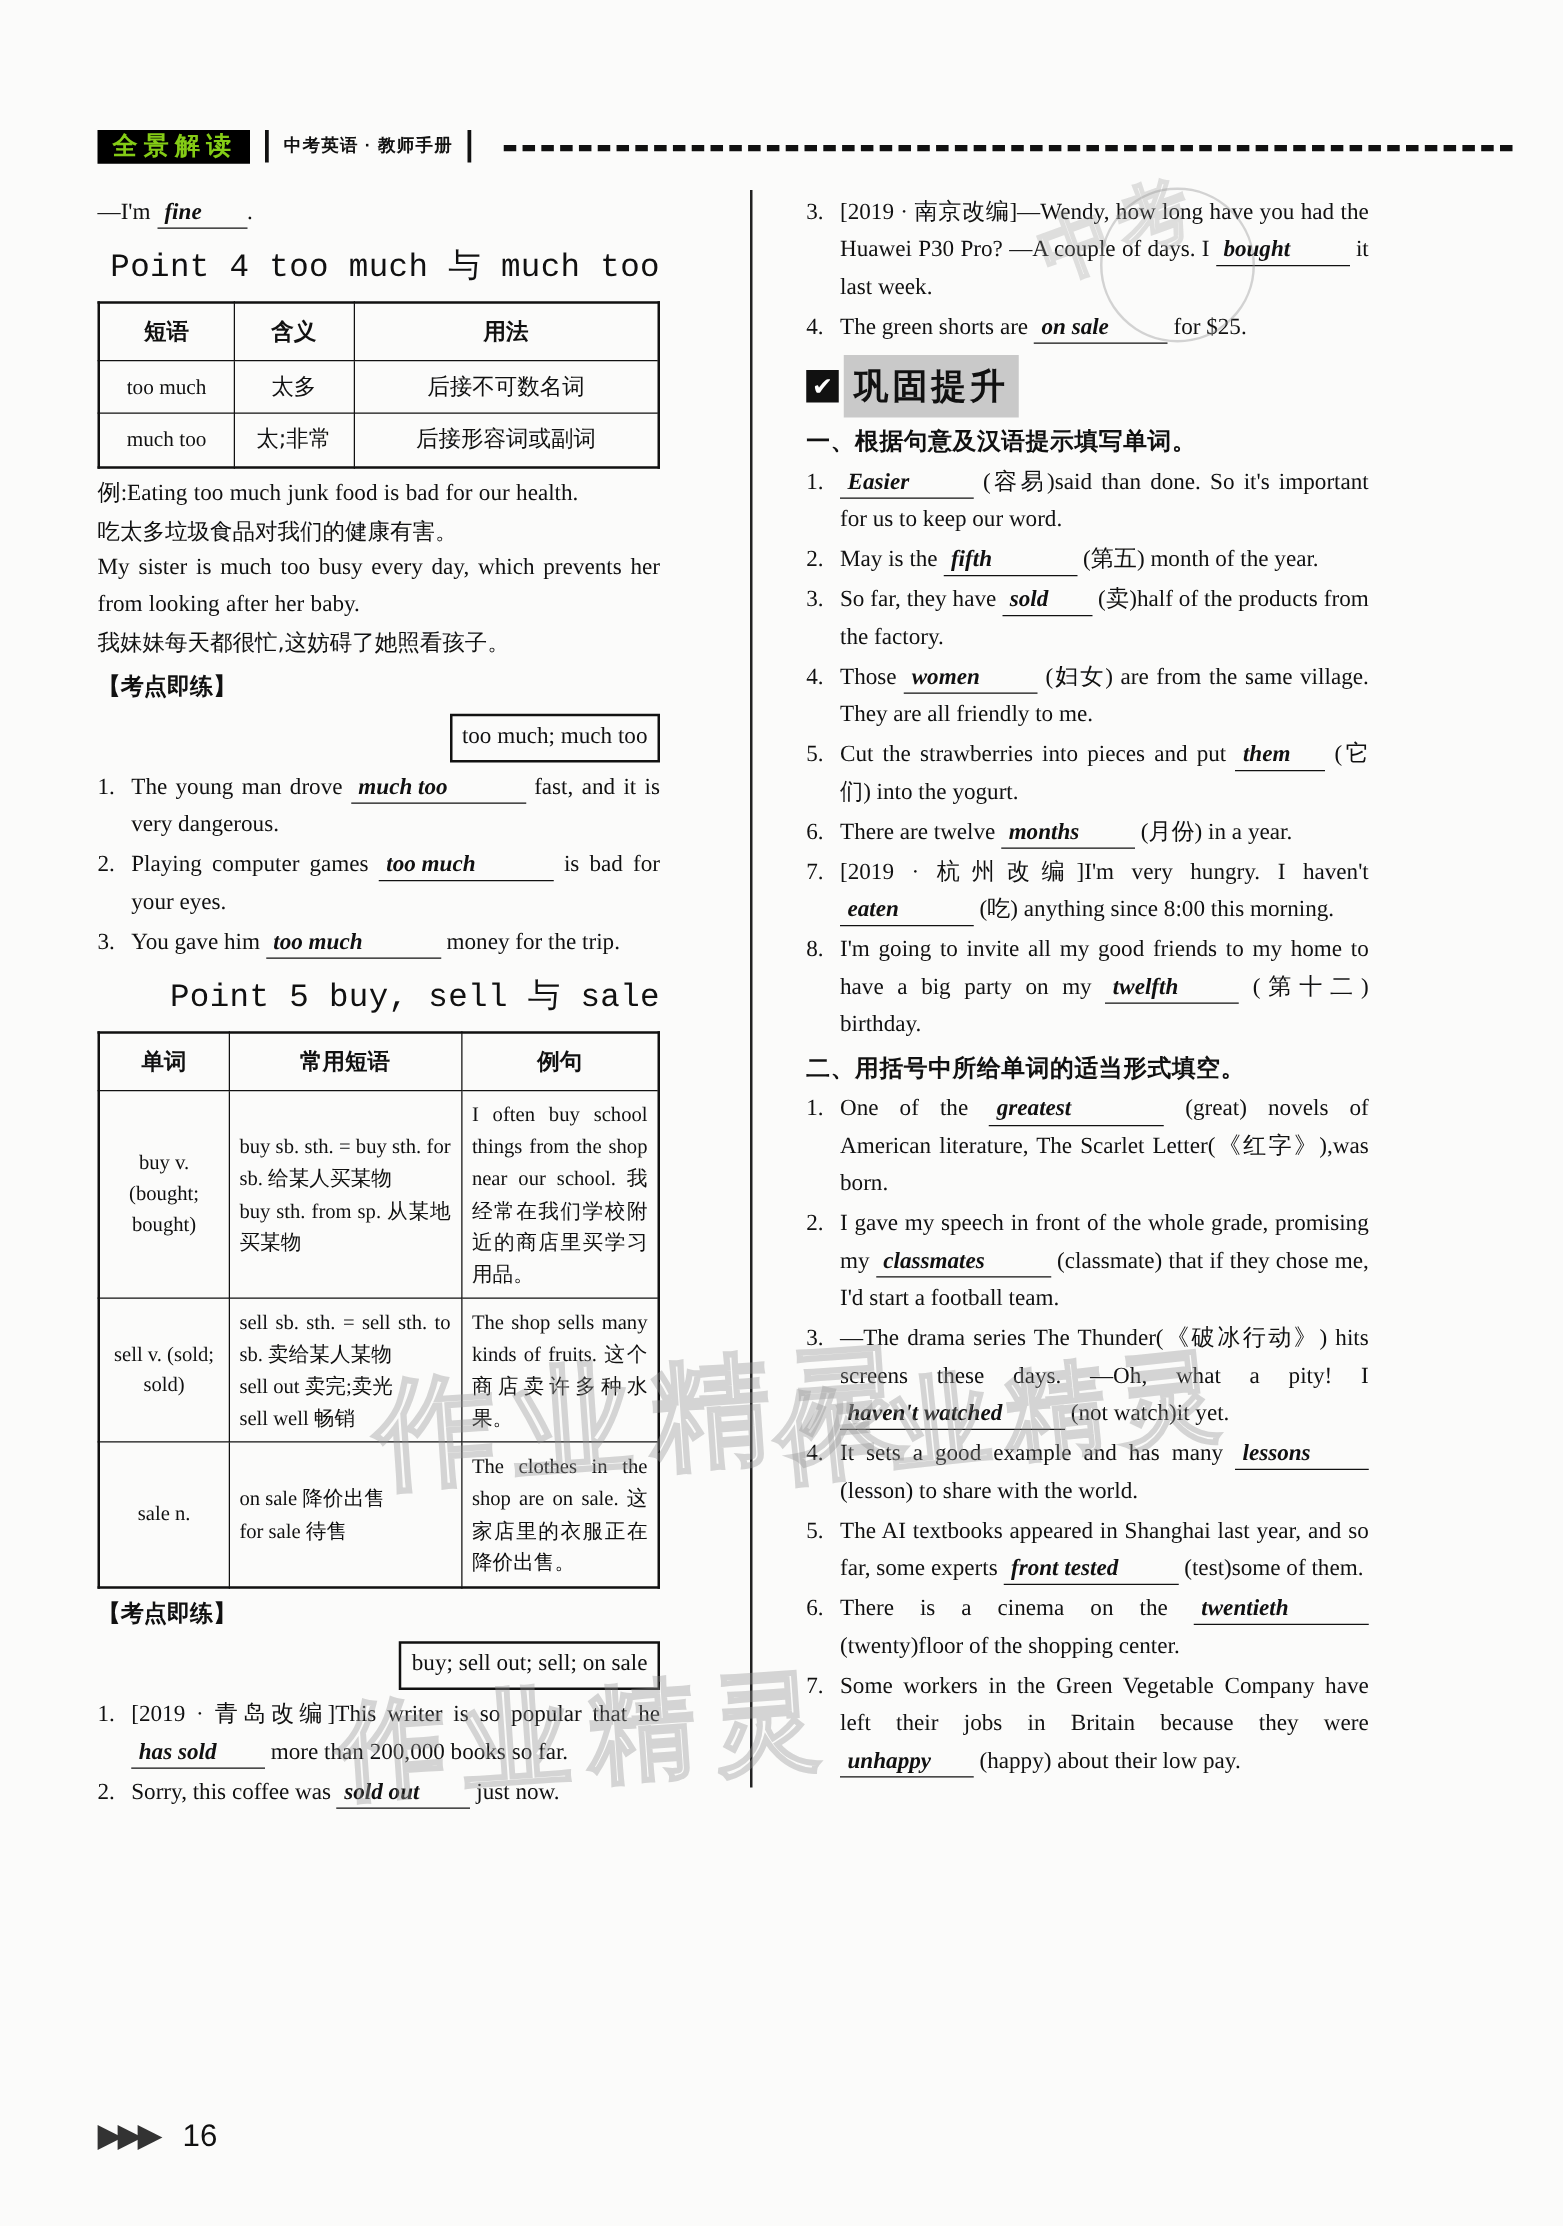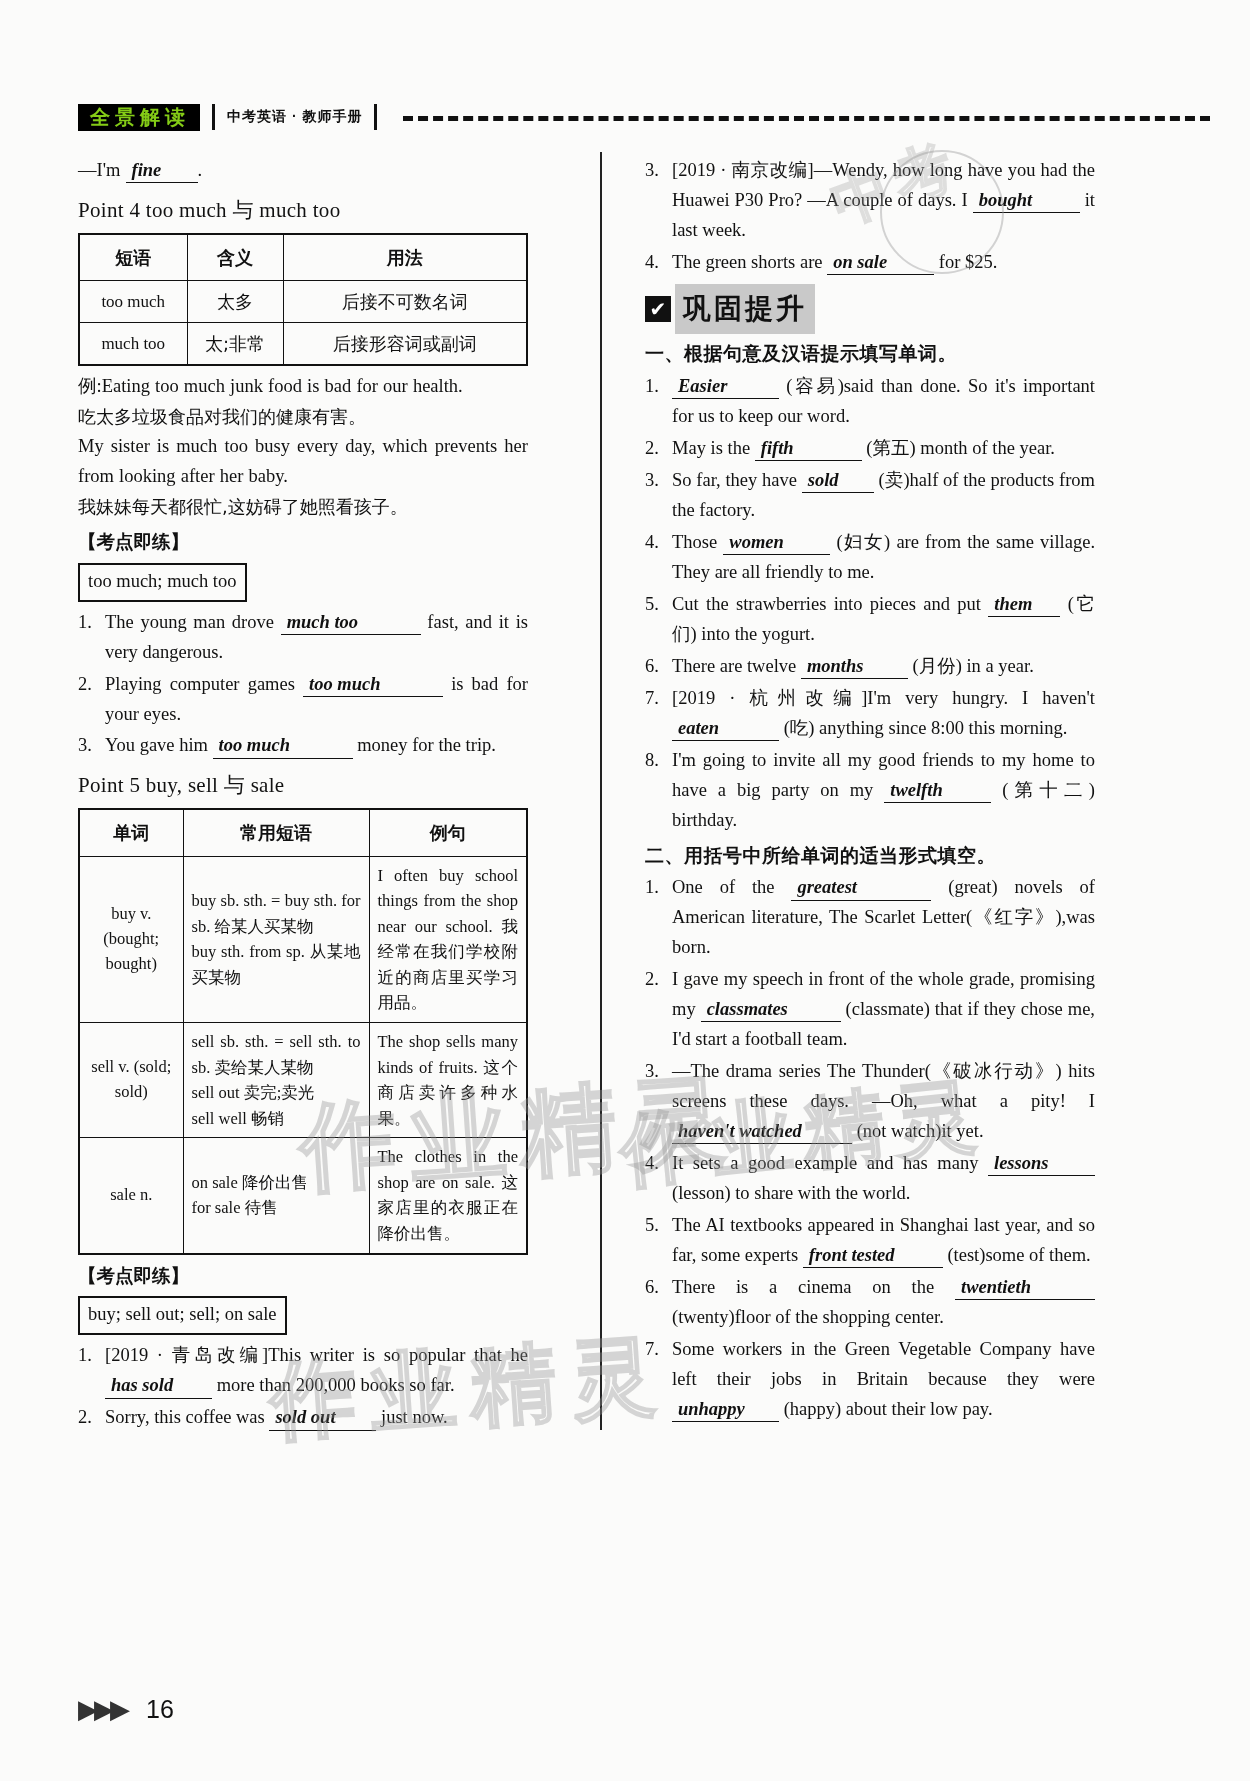--- a/index.html
+++ b/index.html
@@ -86,23 +86,23 @@
   
   p.line {
     margin: 0;
     text-align: justify;
     text-align-last: left;
     word-spacing: 0.5px;
   }
   .cn { font-family: "DejaVu Sans", "Liberation Sans", sans-serif; font-size: 18px; }
 
   .point-title {
-    text-align: left;
-    font-family: Liberation Serif, serif;
-    font-size: 21px;
+    text-align: right;
+    font-family: Liberation Mono, monospace;
+    font-size: 26px;
     margin: 7px 0 6px 0;
     letter-spacing: 0.3px;
   }
 
   
   .blank {
     display: inline-block;
     border-bottom: 1.6px solid #111;
     font-style: italic;
     font-weight: bold;
@@ -155,21 +155,21 @@
     font-size: 18.5px;
     margin: 6px 0 4px 0;
   }
   .word-bank {
     border: 2.2px solid #111;
     display: inline-block;
     padding: 2px 8px 3px 8px;
     font-size: 18.5px;
     margin: 2px 0 6px 0;
   }
-  .center { text-align: left; }
+  .center { text-align: right; }
 
   
   ol.ex {
     list-style: none;
     margin: 0;
     padding: 0;
   }
   ol.ex > li {
     position: relative;
     padding-left: 27px;

